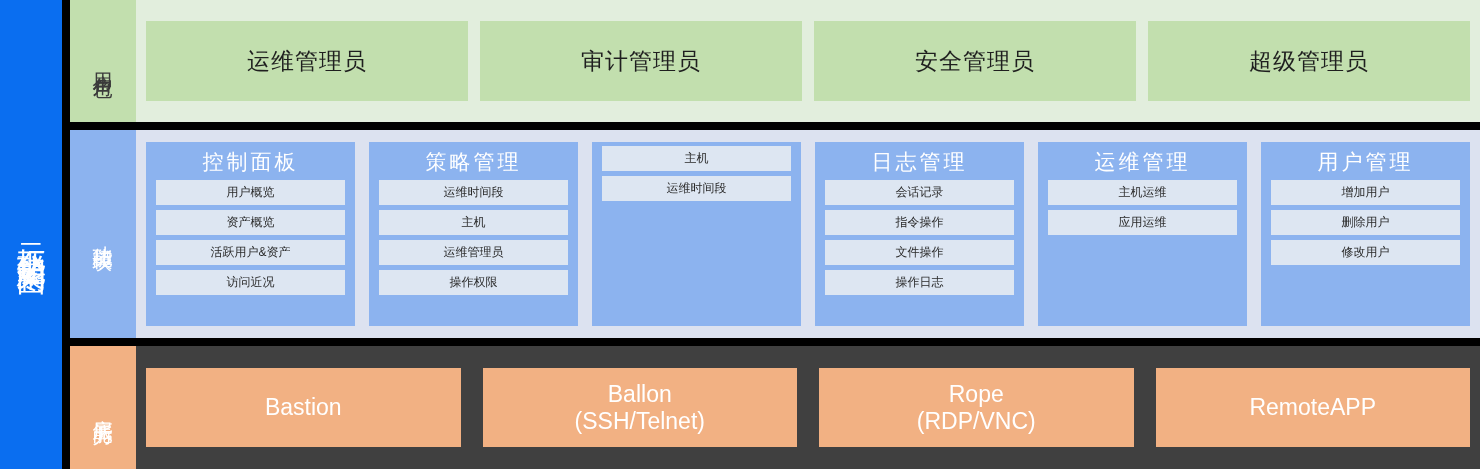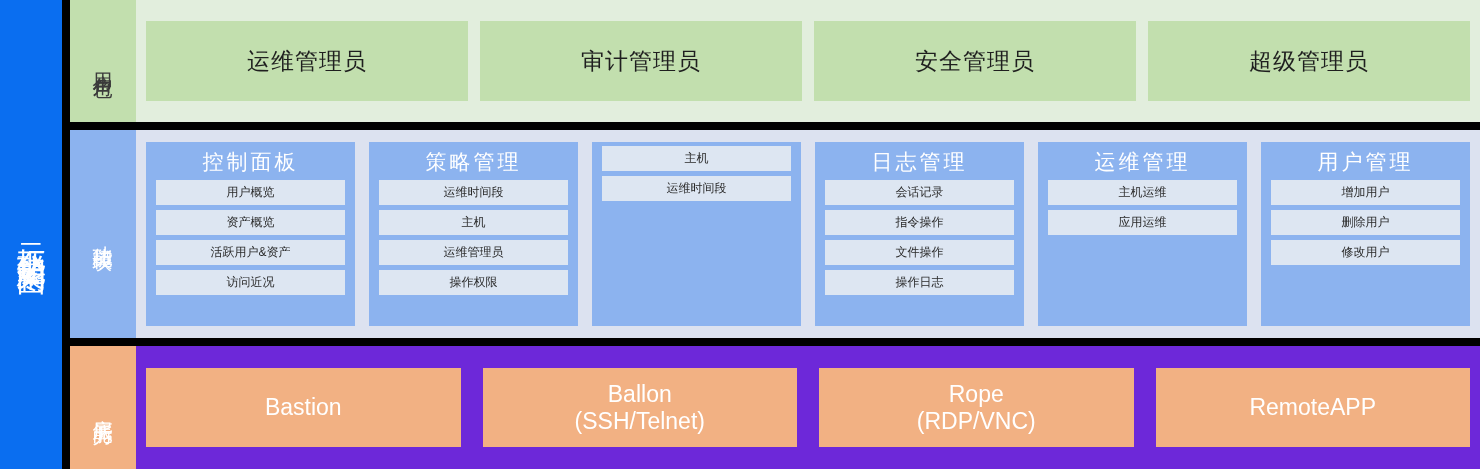--- a/index.html
+++ b/index.html
@@ -142,21 +142,21 @@
     padding: 4px 2px;
     margin-bottom: 5px;
     white-space: nowrap;
   }
 
   
   #band-platform {
     top: 346px;
     width: 1410px;
     height: 123px;
-    background: #6d28d9;
+    background: #404040;
   }
   #band-platform .band-label {
     background: #f2b183;
   }
   #band-platform .band-body {
     padding: 0 10px;
     gap: 22px;
   }
   .platform-box {
     flex: 1 1 0;

